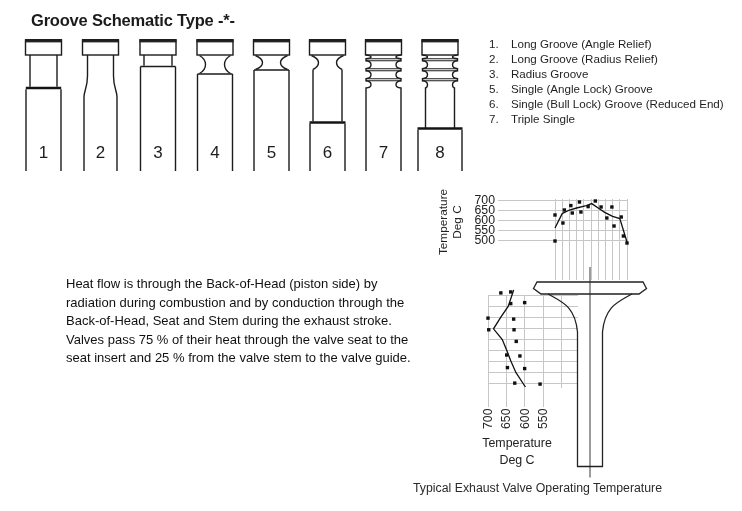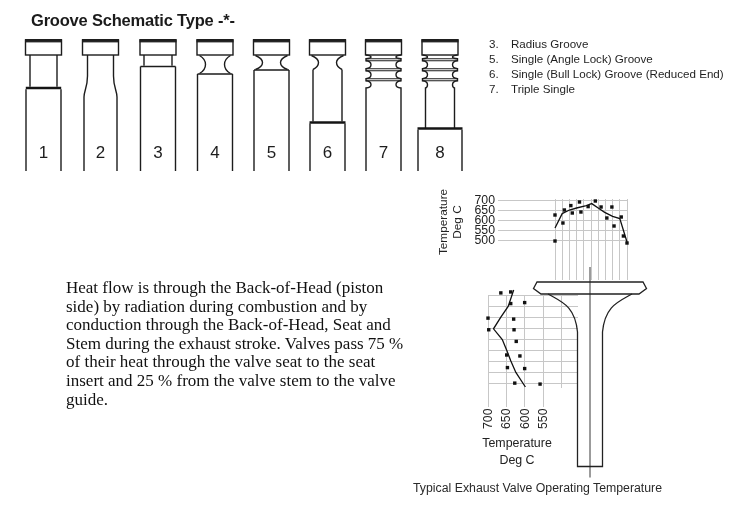--- a/index.html
+++ b/index.html
@@ -6,21 +6,21 @@
   #page{position:relative;width:742px;height:511px;background:#fff;overflow:hidden;
         font-family:"Liberation Sans",sans-serif;color:#1d1d1d;border-radius:30px;}
   #heading{position:absolute;left:31px;top:11px;font-size:16.5px;font-weight:bold;
            letter-spacing:-0.2px;color:#1b1b1b;}
   #art{position:absolute;left:0;top:0;width:742px;height:511px;}
   #legend{position:absolute;left:489px;top:36px;font-size:11.6px;color:#1f1f1f;}
   .lrow{height:15px;line-height:15px;white-space:nowrap;}
   .lnum{display:inline-block;width:14px;}
   .llab{display:inline-block;margin-left:8px;}
   #para{position:absolute;left:66px;top:262px;width:348px;
-        font-family:Liberation Serif, serif;font-size:17px;line-height:18.6px;color:#111;}
+        font-family:Liberation Sans, sans-serif;font-size:13px;line-height:18.6px;color:#111;}
   
   .outline{fill:none;stroke:#1c1c1c;stroke-width:1.4;}
   .thin{fill:none;stroke:#1c1c1c;stroke-width:1.1;}
   .thick{fill:none;stroke:#141414;stroke-width:2.5;}
   .capdark{fill:#262626;stroke:none;}
   .vnum{font:17px "Liberation Sans",sans-serif;fill:#1d1d1d;}
   .grid line{stroke:#c7c7c7;stroke-width:1;}
   .ticks text{font:12.3px "Liberation Sans",sans-serif;fill:#222;}
   .dataline{fill:none;stroke:#111;stroke-width:1.3;}
   .pts rect{fill:#111;stroke:none;}
@@ -213,20 +213,22 @@
         <path class="profile" d="M533.5,288.5 L537,282 L643,282 L646.5,288.5 L639,294 L541,294 Z"></path>
         <path class="profile" d="M548,294 C562,302 575,306 577.5,332 L577.5,466.5 L602.5,466.5 L602.5,332 C605,306 618,302 632,294"></path>
         <line class="centerline" x1="590" y1="267" x2="590" y2="477.5"></line>
       </g>
 
       <text class="caption" x="413" y="492">Typical Exhaust Valve Operating Temperature</text>
     </g>
   </svg>
 
   <div id="legend">
+    <div class="lrow"><span class="lnum">1.</span><span class="llab">Long Groove (Angle Relief)</span></div>
+    <div class="lrow"><span class="lnum">2.</span><span class="llab">Long Groove (Radius Relief)</span></div>
     <div class="lrow"><span class="lnum">3.</span><span class="llab">Radius Groove</span></div>
     <div class="lrow"><span class="lnum">5.</span><span class="llab">Single (Angle Lock) Groove</span></div>
     <div class="lrow"><span class="lnum">6.</span><span class="llab">Single (Bull Lock) Groove (Reduced End)</span></div>
     <div class="lrow"><span class="lnum">7.</span><span class="llab">Triple Single</span></div>
   </div>
 
   <p id="para">Heat flow is through the Back-of-Head (piston side) by radiation during combustion and by conduction through the Back-of-Head, Seat and Stem during the exhaust stroke. Valves pass 75 % of their heat through the valve seat to the seat insert and 25 % from the valve stem to the valve guide.</p>
 
 </div>
 

